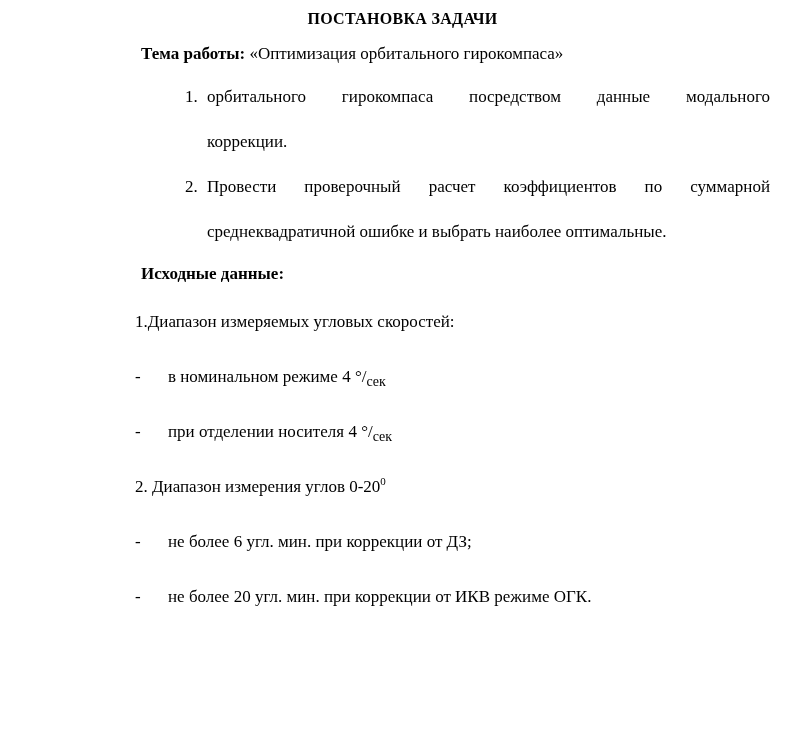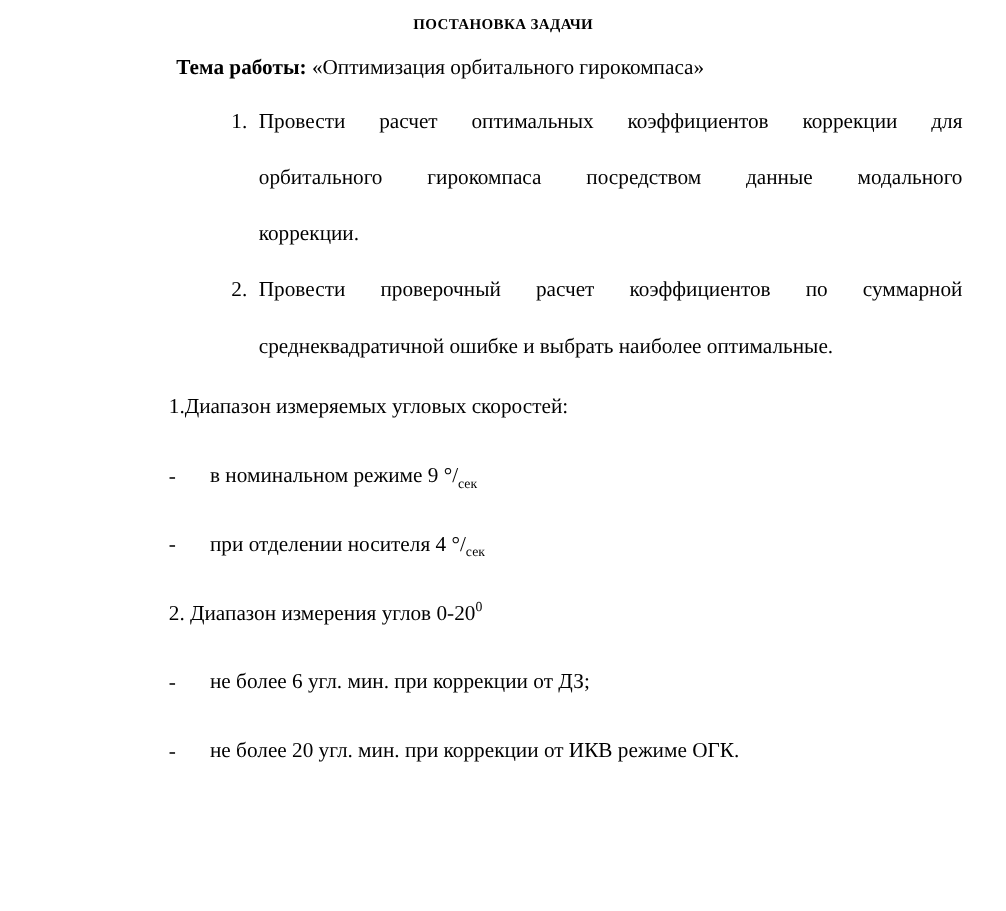--- a/index.html
+++ b/index.html
@@ -12,21 +12,21 @@
     font-family: "Liberation Serif", serif;
     font-size: 17px;
     overflow: hidden;
   }
   .page { padding-top: 4px; }
 
   .title {
     margin: 0;
     text-align: center;
     font-weight: bold;
-    font-size: 12px;
+    font-size: 16px;
     line-height: 30px;
     letter-spacing: 0.3px;
   }
 
   .labeled {
     margin: 0;
     padding-left: 141px;
     padding-right: 20px;
     line-height: 40px;
   }
@@ -52,66 +52,68 @@
   .jline.last { text-align-last: left; }
 
   .src {
     padding-left: 135px;
     padding-right: 30px;
   }
   .src-line { line-height: 44px; white-space: nowrap; }
   .marker { display: inline-block; }
   .marker:not(:empty) { width: 33px; }
   .deg { }
-  sub.unit { font-size: 11px; vertical-align: sub; }
+  sub.unit { font-size: 14px; vertical-align: sub; }
   sup.pow { font-size: 11px; vertical-align: super; }
 </style>
 </head>
 <body>
 
 <div class="page">
 
   <h1 class="title">ПОСТАНОВКА ЗАДАЧИ</h1>
 
   <p class="labeled">
     <span class="lbl">Тема работы:</span>
     <span>«Оптимизация орбитального гирокомпаса»</span>
   </p>
 
 
   <div class="tech-list">
 
     <div class="tech-item">
       <span class="num">1.</span>
       <div class="item-body">
-        <div class="jline">Провести расчет оптимальных коэффициентов коррекции для</div>
         <div class="jline">орбитального гирокомпаса посредством данные модального</div>
         <div class="jline last">коррекции.</div>
       </div>
     </div>
 
     <div class="tech-item">
       <span class="num">2.</span>
       <div class="item-body">
         <div class="jline">Провести проверочный расчет коэффициентов по суммарной</div>
         <div class="jline last">среднеквадратичной ошибке и выбрать наиболее оптимальные.</div>
       </div>
     </div>
 
   </div>
 
+  <p class="labeled">
+    <span class="lbl">Исходные данные:</span>
+  </p>
 
   <div class="src">
 
     <div class="src-line">
       <span class="marker"></span><span>1.Диапазон измеряемых угловых скоростей:</span><span class="deg"></span><span></span><sub class="unit"></sub><sup class="pow"></sup>
     </div>
 
     <div class="src-line">
-      <span class="marker">-</span><span>в номинальном режиме 9 </span><span class="deg">°</span><span>/</span><sub class="unit">сек</sub><sup class="pow"></sup>
+      <span class="marker">-</span><span>в номинальном режиме 4 </span><span class="deg">°</span><span>/</span><sub class="unit">сек</sub><sup class="pow"></sup>
     </div>
 
     <div class="src-line">
       <span class="marker">-</span><span>при отделении носителя 4 </span><span class="deg">°</span><span>/</span><sub class="unit">сек</sub><sup class="pow"></sup>
     </div>
 
     <div class="src-line">
       <span class="marker"></span><span>2. Диапазон измерения углов 0-20</span><span class="deg"></span><span></span><sub class="unit"></sub><sup class="pow">0</sup>
     </div>
 

